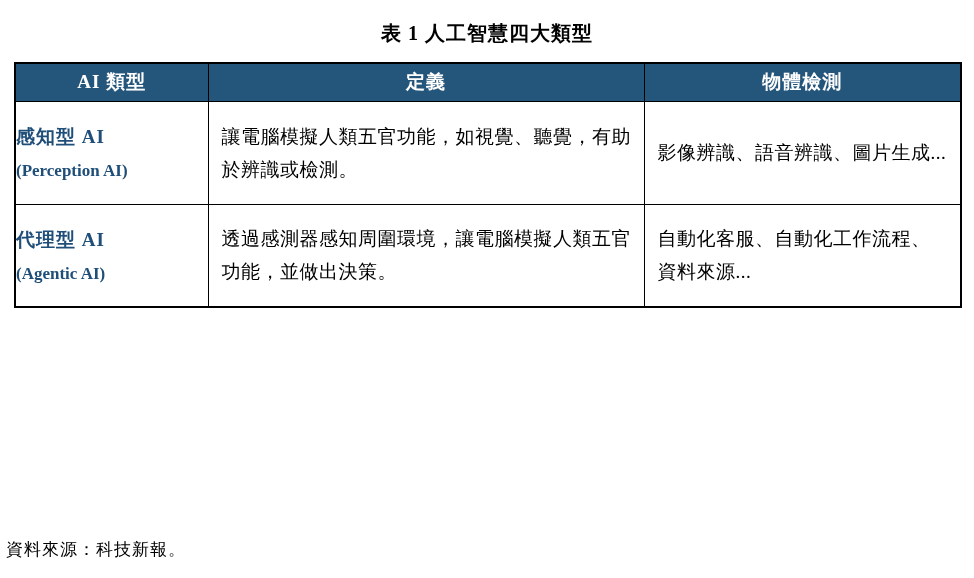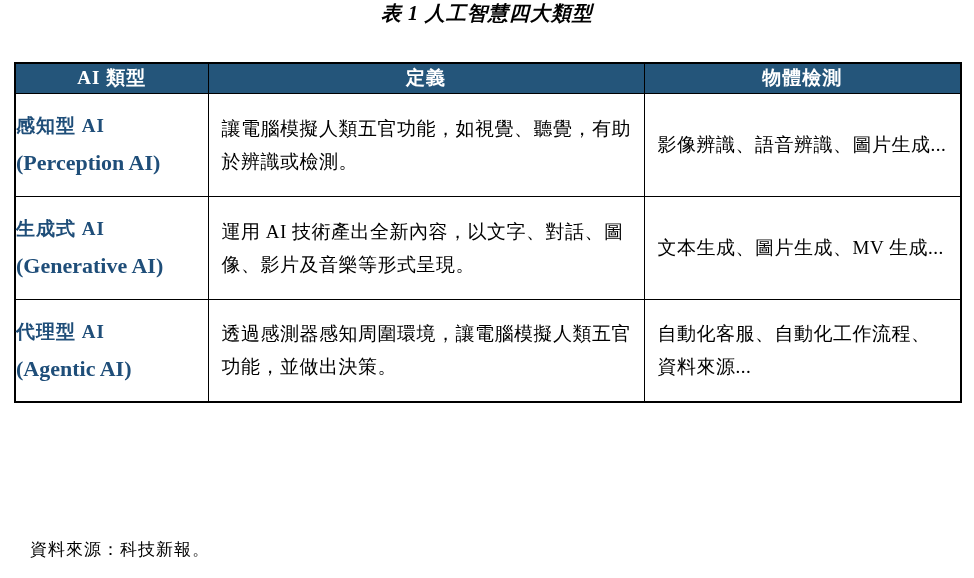--- a/index.html
+++ b/index.html
@@ -15,67 +15,67 @@
     width:974px;height:578px;
     font-family:"Liberation Serif","DejaVu Serif",serif;
     color:var(--body-text);
     position:relative;
     overflow:hidden;
   }
   .page-title{
     text-align:center;
     font-size:20px;
     font-weight:bold;
+    padding-top:20px;
     letter-spacing:1px;
-    font-style:italic;
   }
   table.ai-table{
     position:absolute;
     left:14px;top:62px;
     width:946px;
     border-collapse:collapse;
     table-layout:fixed;
   }
   table.ai-table, table.ai-table th, table.ai-table td{
     border:1px solid var(--border);
   }
   table.ai-table{border:2px solid var(--border);}
   col.c1{width:193px;}
   col.c2{width:436px;}
   col.c3{width:317px;}
   th{
     background:var(--header-bg);
     color:var(--header-text);
     font-size:19px;
     font-weight:bold;
-    height:30px;
+    height:38px;
     text-align:center;
     letter-spacing:1px;
   }
   td{
     height:103px;
     vertical-align:middle;
     font-size:19px;
   }
   td.type-cell{
     text-align:left;
     color:var(--type-text);
     font-weight:bold;
   }
   td.type-cell .type-zh{font-size:19px;letter-spacing:1px;}
-  td.type-cell .type-en{font-size:22px;margin-top:11px;}
+  td.type-cell .type-en{font-size:17px;margin-top:11px;}
   td.text-cell{
     padding:6px 12px 6px 13px;
     line-height:33px;
     text-align:left;
     letter-spacing:0.5px;
   }
   .source-note{
     position:absolute;
-    left:30px;top:538px;
+    left:6px;top:538px;
     font-size:17px;
     letter-spacing:1px;
   }
 </style>
 </head>
 <body>
 
 <div class="page-title">表 1 人工智慧四大類型</div>
 
 <table class="ai-table">
@@ -95,28 +95,20 @@
     <tr>
       <td class="type-cell">
         <div class="type-zh">感知型 AI</div>
         <div class="type-en">(Perception AI)</div>
       </td>
       <td class="text-cell">讓電腦模擬人類五官功能，如視覺、聽覺，有助於辨識或檢測。</td>
       <td class="text-cell">影像辨識、語音辨識、圖片生成...</td>
     </tr>
     <tr>
       <td class="type-cell">
-        <div class="type-zh">生成式 AI</div>
-        <div class="type-en">(Generative AI)</div>
-      </td>
-      <td class="text-cell">運用 AI 技術產出全新內容，以文字、對話、圖像、影片及音樂等形式呈現。</td>
-      <td class="text-cell">文本生成、圖片生成、MV 生成...</td>
-    </tr>
-    <tr>
-      <td class="type-cell">
         <div class="type-zh">代理型 AI</div>
         <div class="type-en">(Agentic AI)</div>
       </td>
       <td class="text-cell">透過感測器感知周圍環境，讓電腦模擬人類五官功能，並做出決策。</td>
       <td class="text-cell">自動化客服、自動化工作流程、資料來源...</td>
     </tr>
   </tbody>
 </table>
 
 <div class="source-note">資料來源：科技新報。</div>

